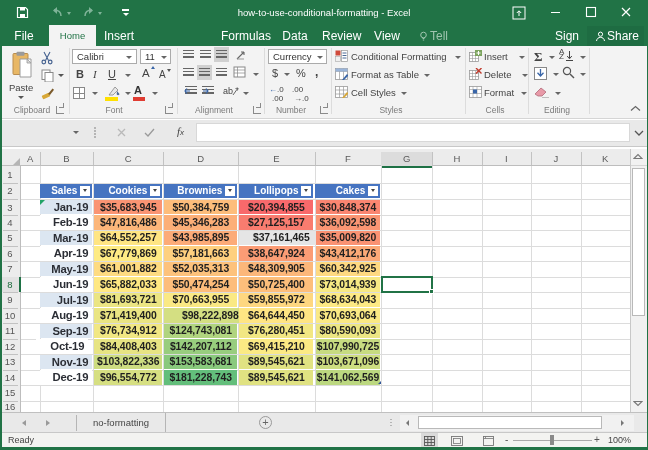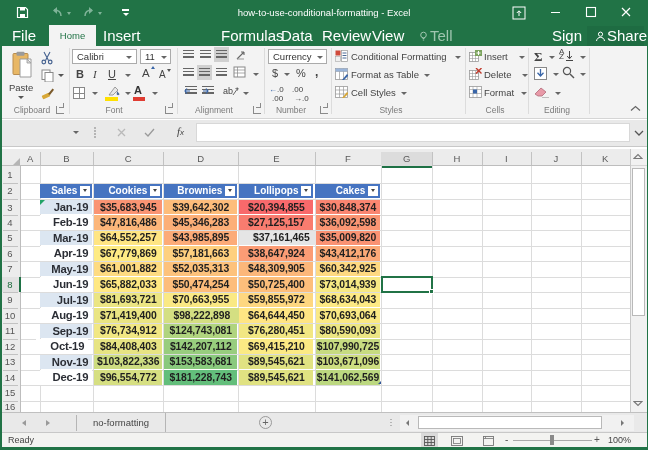--- a/index.html
+++ b/index.html
@@ -3,21 +3,21 @@
 <style>
 *{margin:0;padding:0;box-sizing:border-box;font-family:"Liberation Sans",sans-serif;}
 html,body{width:648px;height:450px;overflow:hidden;}
 #win{position:relative;width:648px;height:450px;background:#fff;overflow:hidden;}
 .abs{position:absolute;}
 
 #title{position:absolute;left:0;top:0;width:648px;height:26px;background:#217346;}
 #title .t{position:absolute;left:0;top:7px;width:648px;text-align:center;color:#fff;font-size:9.5px;}
 
 #tabs{position:absolute;left:0;top:26px;width:648px;height:20px;background:#217346;}
-.tab{position:absolute;top:0;height:20px;color:#fff;font-size:15px;line-height:20px;text-align:center;}
+.tab{position:absolute;top:0;height:20px;color:#fff;font-size:12px;line-height:20px;text-align:center;}
 #hometab{position:absolute;left:49px;top:-1px;width:47px;height:21px;background:#f3f3f3;color:#217346;font-size:9.5px;line-height:21px;text-align:center;}
 
 #ribbon{position:absolute;left:1px;top:46px;width:646px;height:73px;background:#f3f3f3;border-bottom:1px solid #d5d5d5;}
 .glabel{position:absolute;color:#7a7a7a;font-size:8.5px;text-align:center;}
 .gsep{position:absolute;top:2px;width:1px;height:66px;background:#dcdcdc;}
 .dlg{position:absolute;width:8px;height:8px;border-left:1px solid #8a8a8a;border-bottom:1px solid #8a8a8a;}
 .dlg:after{content:"";position:absolute;left:2px;top:-3px;width:4px;height:4px;border-right:1px solid #8a8a8a;border-bottom:1px solid #8a8a8a;}
 .rtxt{position:absolute;color:#444;font-size:9.5px;white-space:nowrap;}
 .caret{display:inline-block;width:0;height:0;border-left:3px solid transparent;border-right:3px solid transparent;border-top:3.5px solid #666;vertical-align:middle;margin-left:2px;}
 .combo{position:absolute;background:#fff;border:1px solid #ababab;font-size:9.5px;color:#333;}
@@ -401,21 +401,21 @@
     <div class="mc" style="left:40px;top:261.7px;width:52.3px;height:14.5px;background:#DCE6F1;">May-19</div>
     <div class="mc" style="left:40px;top:277.2px;width:52.3px;height:14.5px;background:#FFFFFF;">Jun-19</div>
     <div class="mc" style="left:40px;top:292.7px;width:52.3px;height:14.400000000000034px;background:#DCE6F1;">Jul-19</div>
     <div class="mc" style="left:40px;top:308.1px;width:52.3px;height:14.5px;background:#FFFFFF;">Aug-19</div>
     <div class="mc" style="left:40px;top:323.6px;width:52.3px;height:14.5px;background:#DCE6F1;">Sep-19</div>
     <div class="mc" style="left:36px;top:339.1px;width:52.3px;height:14.5px;background:#FFFFFF;">Oct-19</div>
     <div class="mc" style="left:40px;top:354.6px;width:52.3px;height:14.399999999999977px;background:#DCE6F1;">Nov-19</div>
     <div class="mc" style="left:40px;top:370.0px;width:52.3px;height:14.5px;background:#FFFFFF;">Dec-19</div>
     <div style="position:absolute;left:40px;top:200px;width:0;height:0;border-right:5px solid transparent;border-top:5px solid #21a366;"></div>
     <div class="dc" style="left:94.3px;top:199.8px;width:68.00000000000001px;height:14.5px;background:#FA9473;">$35,683,945</div>
-    <div class="dc" style="left:164.3px;top:199.8px;width:73.0px;height:14.5px;background:#FDBD7B;">$39,642,302</div>
+    <div class="dc" style="left:164.3px;top:199.8px;width:73.0px;height:14.5px;background:#FDBD7B;">$50,384,759</div>
     <div class="dc" style="left:239.3px;top:199.8px;width:74.19999999999999px;height:14.5px;background:#F8696B;">$20,394,855</div>
     <div class="dc" style="left:315.5px;top:199.8px;width:64.80000000000001px;height:14.5px;background:#FA8671;">$30,848,374</div>
     <div class="dc" style="left:94.3px;top:215.3px;width:68.00000000000001px;height:14.399999999999977px;background:#FCB67A;">$47,816,486</div>
     <div class="dc" style="left:164.3px;top:215.3px;width:73.0px;height:14.399999999999977px;background:#FCAF78;">$45,346,283</div>
     <div class="dc" style="left:239.3px;top:215.3px;width:74.19999999999999px;height:14.399999999999977px;background:#F97C6F;">$27,125,157</div>
     <div class="dc" style="left:315.5px;top:215.3px;width:64.80000000000001px;height:14.399999999999977px;background:#FA9573;">$36,092,598</div>
     <div class="dc" style="left:94.3px;top:230.7px;width:68.00000000000001px;height:14.5px;background:#FFE583;">$64,552,257</div>
     <div class="dc" style="left:164.3px;top:230.7px;width:73.0px;height:14.5px;background:#FCAB78;">$43,985,895</div>
     <div class="dc" style="left:239.3px;top:230.7px;width:84px;height:14.5px;background:#e5e5e5;">$37,161,465</div>
     <div class="dc" style="left:315.5px;top:230.7px;width:64.80000000000001px;height:14.5px;background:#FA9273;">$35,009,820</div>
@@ -429,21 +429,21 @@
     <div class="dc" style="left:315.5px;top:261.7px;width:64.80000000000001px;height:14.5px;background:#FED981;">$60,342,925</div>
     <div class="dc" style="left:94.3px;top:277.2px;width:68.00000000000001px;height:14.5px;background:#FFE883;">$65,882,033</div>
     <div class="dc" style="left:164.3px;top:277.2px;width:73.0px;height:14.5px;background:#FDBD7B;">$50,474,254</div>
     <div class="dc" style="left:239.3px;top:277.2px;width:74.19999999999999px;height:14.5px;background:#FDBE7B;">$50,725,400</div>
     <div class="dc" style="left:315.5px;top:277.2px;width:64.80000000000001px;height:14.5px;background:#F7E984;">$73,014,939</div>
     <div class="dc" style="left:94.3px;top:292.7px;width:68.00000000000001px;height:14.400000000000034px;background:#EBE583;">$81,693,721</div>
     <div class="dc" style="left:164.3px;top:292.7px;width:73.0px;height:14.400000000000034px;background:#FAE984;">$70,663,955</div>
     <div class="dc" style="left:239.3px;top:292.7px;width:74.19999999999999px;height:14.400000000000034px;background:#FED780;">$59,855,972</div>
     <div class="dc" style="left:315.5px;top:292.7px;width:64.80000000000001px;height:14.400000000000034px;background:#FDEA84;">$68,634,043</div>
     <div class="dc" style="left:94.3px;top:308.1px;width:68.00000000000001px;height:14.5px;background:#EAE583;">$71,419,400</div>
-    <div class="dc" style="left:164.3px;top:308.1px;width:75px;height:14.5px;background:#D4DF82;">$98,222,898</div>
+    <div class="dc" style="left:164.3px;top:308.1px;width:92px;height:14.5px;background:#D4DF82;">$98,222,898</div>
     <div class="dc" style="left:239.3px;top:308.1px;width:74.19999999999999px;height:14.5px;background:#FFE583;">$64,644,450</div>
     <div class="dc" style="left:315.5px;top:308.1px;width:64.80000000000001px;height:14.5px;background:#FAE984;">$70,693,064</div>
     <div class="dc" style="left:94.3px;top:323.6px;width:68.00000000000001px;height:14.5px;background:#F1E783;">$76,734,912</div>
     <div class="dc" style="left:164.3px;top:323.6px;width:73.0px;height:14.5px;background:#B0D47F;">$124,743,081</div>
     <div class="dc" style="left:239.3px;top:323.6px;width:74.19999999999999px;height:14.5px;background:#F2E783;">$76,280,451</div>
     <div class="dc" style="left:315.5px;top:323.6px;width:64.80000000000001px;height:14.5px;background:#ECE683;">$80,590,093</div>
     <div class="dc" style="left:94.3px;top:339.1px;width:68.00000000000001px;height:14.5px;background:#E7E483;">$84,408,403</div>
     <div class="dc" style="left:164.3px;top:339.1px;width:73.0px;height:14.5px;background:#98CD7E;">$142,207,112</div>
     <div class="dc" style="left:239.3px;top:339.1px;width:74.19999999999999px;height:14.5px;background:#FBEA84;">$69,415,210</div>
     <div class="dc" style="left:315.5px;top:339.1px;width:64.80000000000001px;height:14.5px;background:#C7DB81;">$107,990,725</div>

